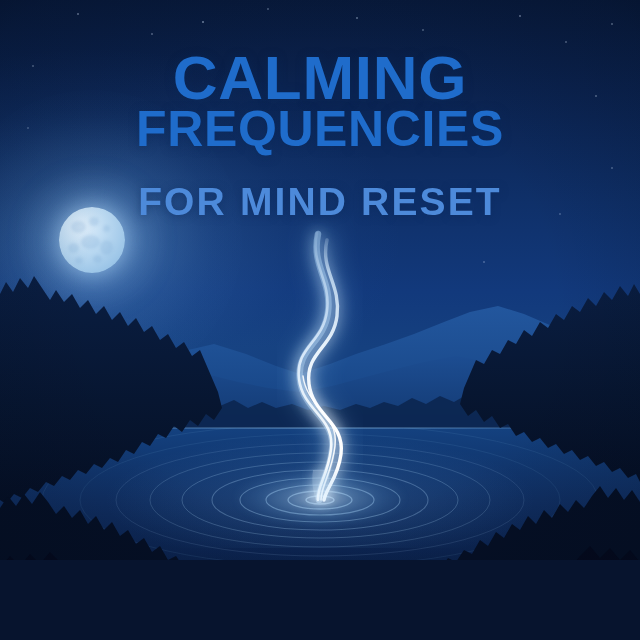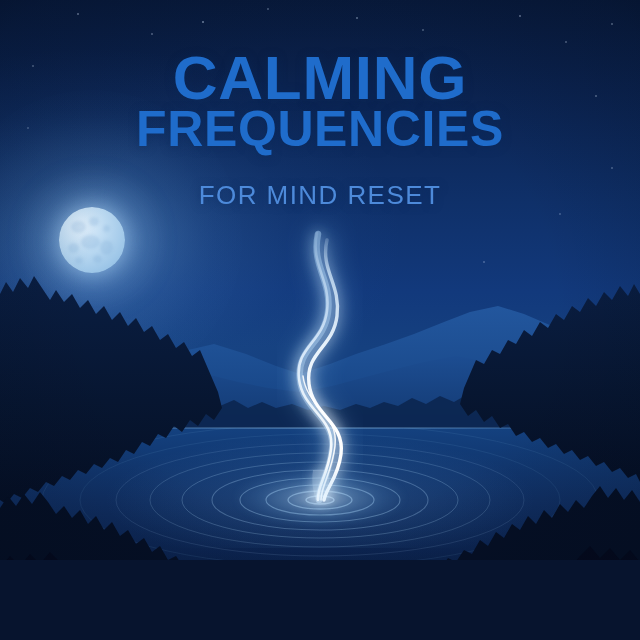--- a/index.html
+++ b/index.html
@@ -182,22 +182,22 @@
     font-weight: 700;
     letter-spacing: 0.012em;
     line-height: 1;
     text-shadow: 0 1px 10px rgba(10,40,90,0.55);
   }
   #title-1 { position: absolute; top: 47px;  left: 0; width: 640px; font-size: 62px; }
   #title-2 { position: absolute; top: 104px; left: 0; width: 640px; font-size: 50px; }
   #subtitle {
     position: absolute; top: 182px; left: 0; width: 640px;
     color: #4d8ada;
-    font-size: 26px;
-    font-weight: 400;
+    font-size: 39px;
+    font-weight: 700;
     letter-spacing: 0.055em;
     line-height: 1;
     text-shadow: 0 1px 8px rgba(10,40,90,0.5);
   }
 </style>
 </head>
 <body>
 
 <div id="cover">
 

